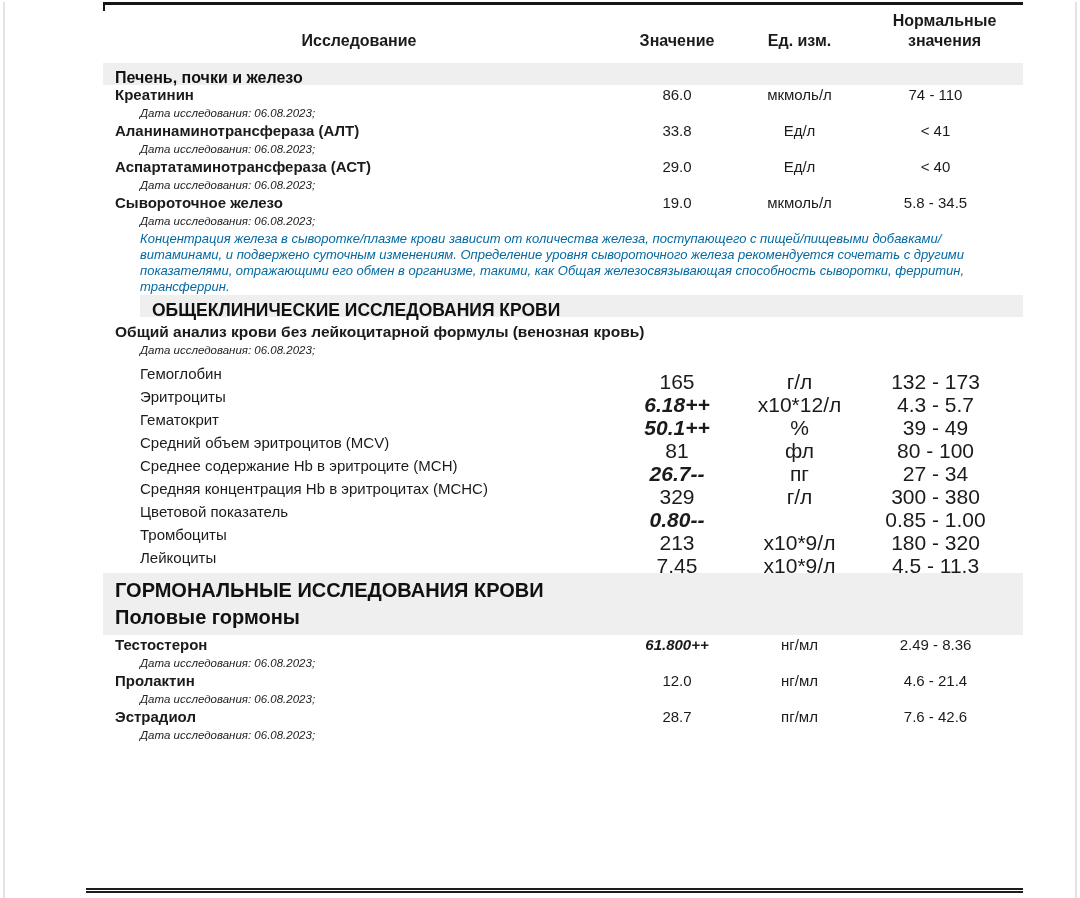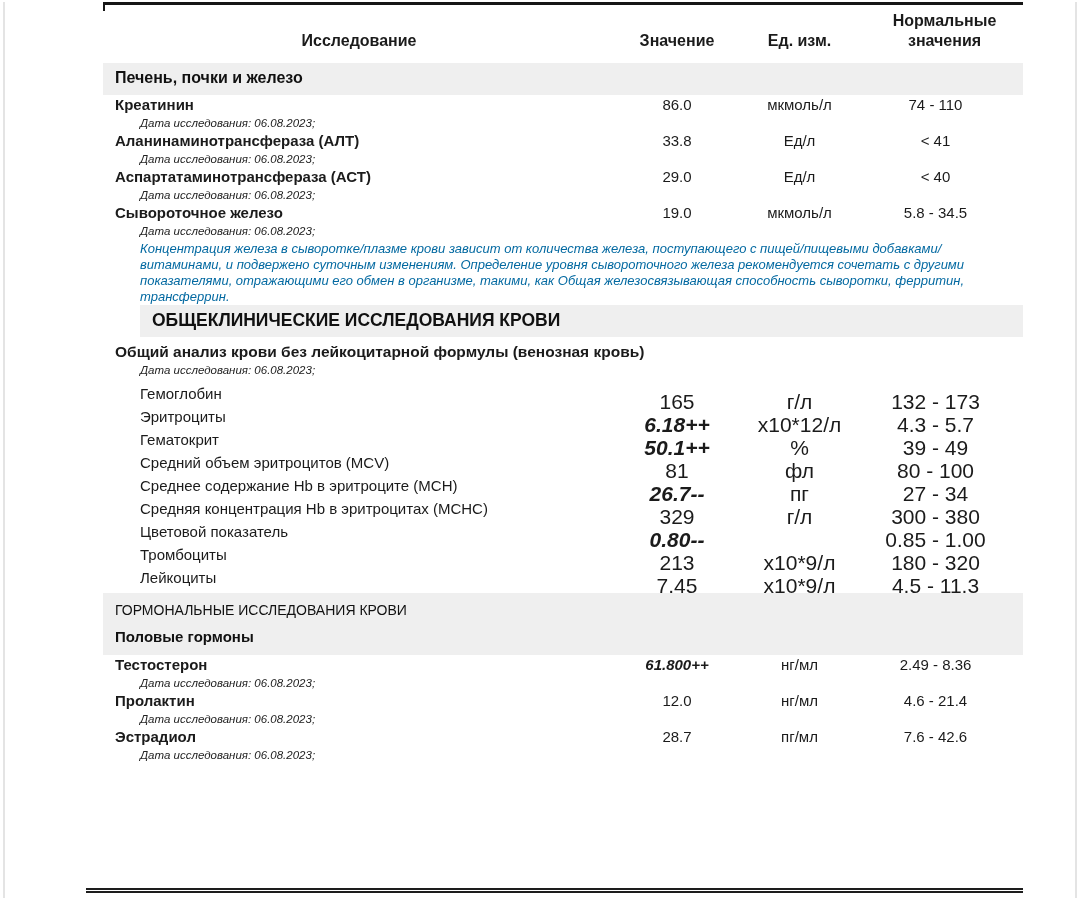--- a/index.html
+++ b/index.html
@@ -22,21 +22,21 @@
   .c-val  { width:148px; text-align:center; }
   .c-unit { width:97px;  text-align:center; }
   .c-norm { width:175px; text-align:center; }
 
   .thead { margin-top:6px; }
   .thead > div { font-weight:bold; font-size:16px; line-height:20px; }
   .thead .c-name { text-align:center; }
   .thead .c-norm { padding-left:18px; }
 
   .secbar {
-    margin-top:12px; height:32px; line-height:30px;
+    margin-top:12px; height:22px; line-height:30px;
     background:#efefef; font-weight:bold; font-size:16px;
     padding-left:12px; color:#111;
   }
   .secbar.big { margin-top:0; font-size:17.5px;margin-left:37px; }
 
   .trow { margin-top:0; }
   .trow .c-name { font-weight:bold; font-size:15px; line-height:20px; }
   .trow .c-val, .trow .c-unit, .trow .c-norm { font-size:15px; line-height:20px; }
 
   .daterow {
@@ -51,22 +51,22 @@
 
   .subtitle { margin-top:5px; font-weight:bold; font-size:15.5px; line-height:20px; padding-left:12px; }
   .sub-date { margin-top:2px; height:13px; padding-left:37px; font-style:italic; font-size:11.5px; color:#222; }
 
   .cbc { margin-top:5px; }
   .crow { height:23px; align-items:center; }
   .crow .c-name { font-weight:normal; font-size:15px; padding-left:37px; }
   .crow .c-val, .crow .c-unit, .crow .c-norm { font-size:21px;margin-top:16px; }
 
   .secbar3 { margin-top:4px; background:#efefef; padding:6px 0 8px 12px; color:#111; }
-  .secbar3 .t1 { font-weight:normal; font-size:14px; line-height:22px; }
-  .secbar3 .t2 { margin-top:6px; font-weight:bold; font-size:15px; line-height:20px; }
+  .secbar3 .t1 { font-weight:bold; font-size:20px; line-height:22px; }
+  .secbar3 .t2 { margin-top:6px; font-weight:bold; font-size:20px; line-height:20px; }
 
   .flagged { font-weight:bold; font-style:italic; }
 
   .bottom-rule {
     position:absolute; left:-17px; top:886px; width:937px; height:5px;
     border-top:2px solid #1d1d1d; border-bottom:2px solid #1d1d1d;
   }
 </style>
 </head>
 <body>

